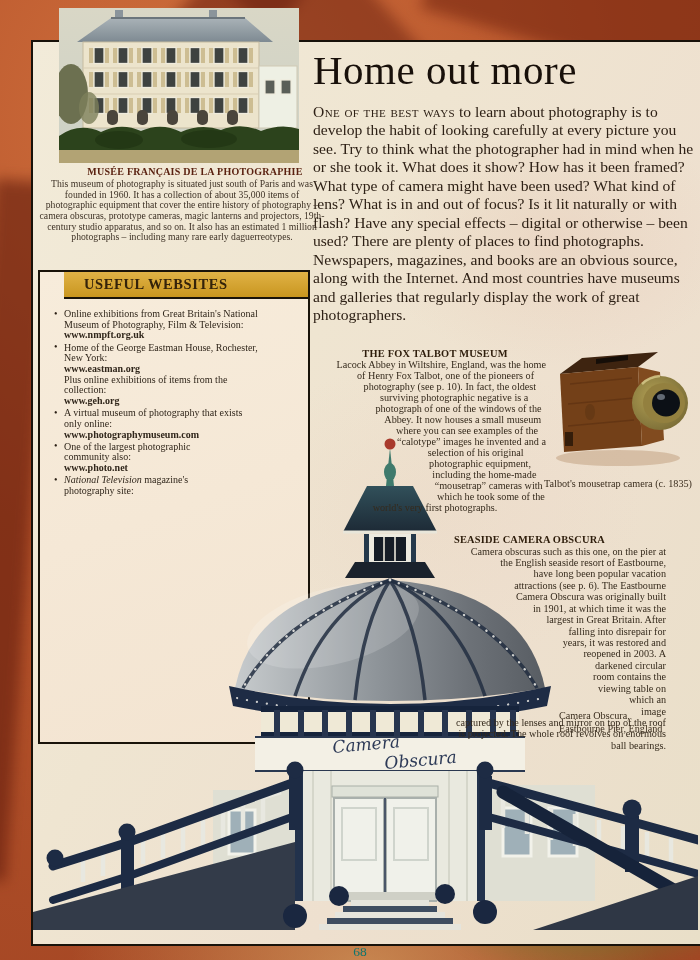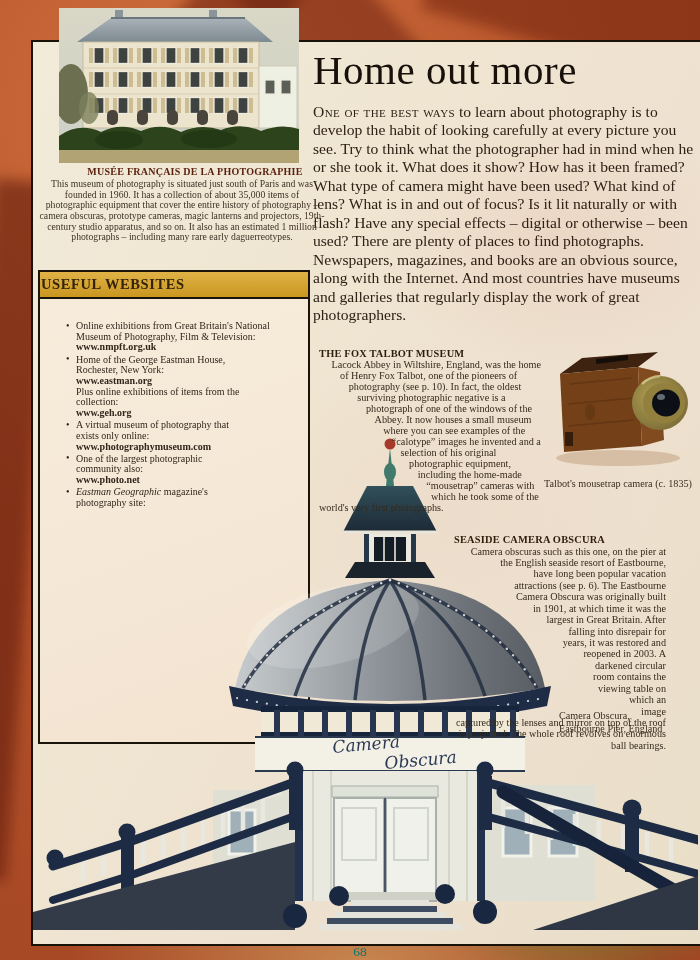--- a/index.html
+++ b/index.html
@@ -31,37 +31,37 @@
   .abs{position:absolute;}
 
   .museum-photo{left:26px;top:-34px;width:240px;height:155px;z-index:2;}
   .museum-title{left:0;top:124px;width:292px;text-align:center;font-weight:bold;font-size:10px;
     color:#5a2110;letter-spacing:.25px;z-index:2;margin-left:16px;}
   .museum-body{left:6px;top:137px;width:286px;text-align:center;font-size:9.7px;line-height:1.1;
     color:#3e3226;z-index:2;}
 
   .web-box{left:5px;top:228px;width:272px;height:474px;box-sizing:border-box;border:2px solid #191309;
     background:linear-gradient(160deg,#f7ecdb,#f3e4d1);z-index:1;overflow:hidden;}
-  .web-head{height:25px;line-height:25px;padding-left:1px;border-bottom:2px solid #191309;
-    background:linear-gradient(#e0b246,#c9961f);font-weight:bold;font-size:14.5px;color:#34230a;letter-spacing:.6px;}
+  .web-head{height:25px;line-height:25px;padding-left:20px;border-bottom:2px solid #191309;
+    background:linear-gradient(#e0b246,#c9961f);font-weight:bold;font-size:14.5px;color:#34230a;letter-spacing:.6px;margin-left:24px;}
   .web-body{padding:6px 7px 2px 9px;font-size:10px;line-height:1.07;color:#30261b;}
   .dome-intrude{float:right;width:80px;height:190px;margin-top:248px;
     shape-outside:polygon(100% 0, 58% 10%, 26% 34%, 8% 62%, 0 100%, 100% 100%);shape-margin:4px;}
-  .web-body ul{margin:16px;padding:0 0 0 11px;list-style:none;}
+  .web-body ul{margin:4px;padding:0 0 0 11px;list-style:none;}
   .web-body li{position:relative;margin-bottom:1.5px;}
   .web-body li::before{content:"•";position:absolute;left:-10px;top:-0.5px;color:#2b2015;}
   .url{font-weight:bold;}
   .it{font-style:italic;}
   .nl{display:block;}
 
   .headline{left:280px;top:4px;font-size:41px;color:#18100a;letter-spacing:.5px;z-index:1;}
   .intro{left:280px;top:61px;width:390px;font-size:15.6px;line-height:1.185;color:#2e2116;z-index:1;}
   .smallcaps{font-variant:small-caps;letter-spacing:.4px;}
 
-  .fox{left:286px;top:306px;width:232px;text-align:left;font-size:10.2px;line-height:1.08;color:#352a1c;z-index:3;}
+  .fox{left:286px;top:306px;width:232px;text-align:center;font-size:10.2px;line-height:1.08;color:#352a1c;z-index:3;}
   .sec-title{font-weight:bold;font-size:10.4px;color:#2e1d0b;letter-spacing:.2px;}
   .fox-spacer{float:left;width:112px;height:88px;margin-top:55px;
     shape-outside:polygon(0 0, 100% 100%, 0 100%);shape-margin:3px;}
 
   .talbot-photo{left:505px;top:298px;width:162px;height:132px;z-index:2;}
   .talbot-caption{left:509px;top:436px;width:152px;text-align:center;font-size:10.2px;line-height:1.2;color:#3a2d1e;z-index:3;}
 
   .seaside{left:421px;top:492px;width:212px;text-align:right;font-size:10.2px;line-height:1.12;color:#352a1c;z-index:3;}
   .seaside .sec-title{text-align:left;}
   .sea-spacer{float:left;width:150px;height:126px;margin-top:34px;
@@ -155,21 +155,21 @@
 
   <div class="abs web-box">
     <div class="web-head">USEFUL WEBSITES</div>
     <div class="web-body">
       <div class="dome-intrude"></div>
       <ul>
           <li><span>Online exhibitions from Great Britain's National Museum of Photography, Film &amp; Television:</span><span class="url nl">www.nmpft.org.uk</span></li>
           <li><span>Home of the George Eastman House, Rochester, New York:</span><span class="url nl">www.eastman.org</span><span class="nl">Plus online exhibitions of items from the collection:</span><span class="url nl">www.geh.org</span></li>
           <li><span>A virtual museum of photography that exists only online:</span><span class="url nl">www.photographymuseum.com</span></li>
           <li><span>One of the largest photographic community also:</span><span class="url nl">www.photo.net</span></li>
-          <li><span class="it">Eastman Geographic</span><span> magazine's photography site:</span><span class="url nl">www.nationalgeographic.com/photography</span></li>
+          <li><span class="it">National Television</span><span> magazine's photography site:</span><span class="url nl">www.nationalgeographic.com/photography</span></li>
         </ul>
     </div>
   </div>
 
   <div class="abs headline">Home out more</div>
   <div class="abs intro">
     <span class="smallcaps">One of the best ways</span><span> to learn about photography is to develop the habit of looking carefully at every picture you see. Try to think what the photographer had in mind when he or she took it. What does it show? How has it been framed? What type of camera might have been used? What kind of lens? What is in and out of focus? Is it lit naturally or with flash? Have any special effects – digital or otherwise – been used? There are plenty of places to find photographs. Newspapers, magazines, and books are an obvious source, along with the Internet. And most countries have museums and galleries that regularly display the work of great photographers.</span>
   </div>
 
   <div class="abs fox">

